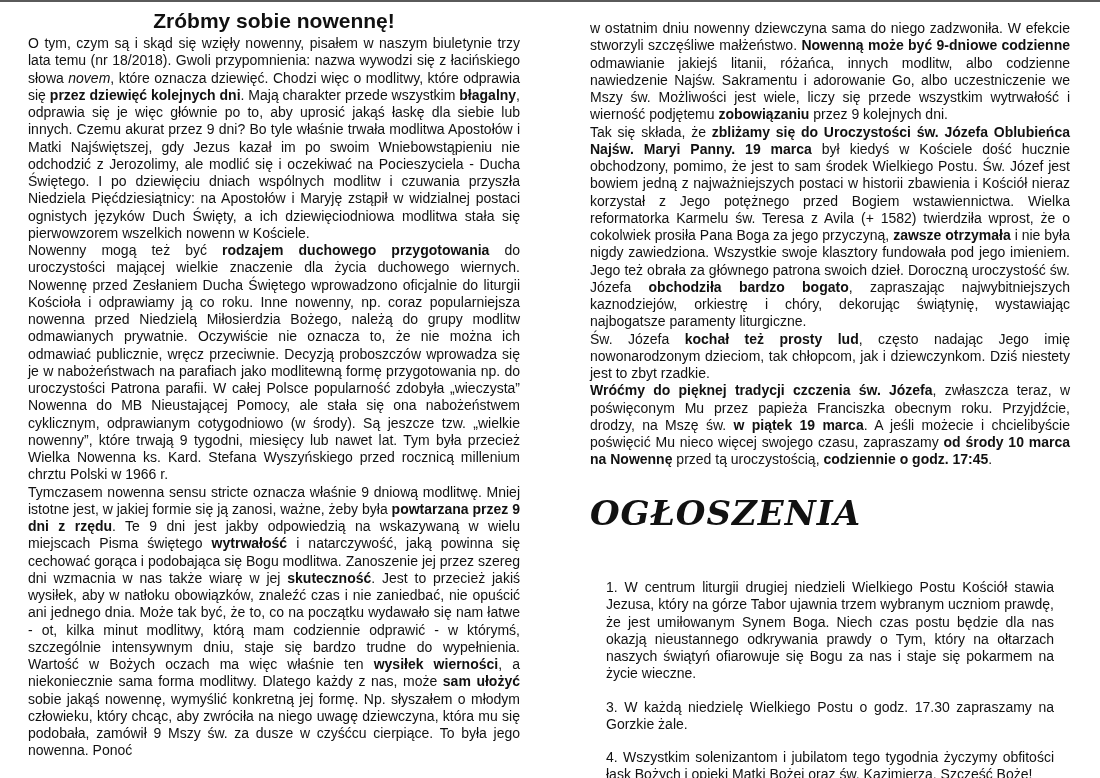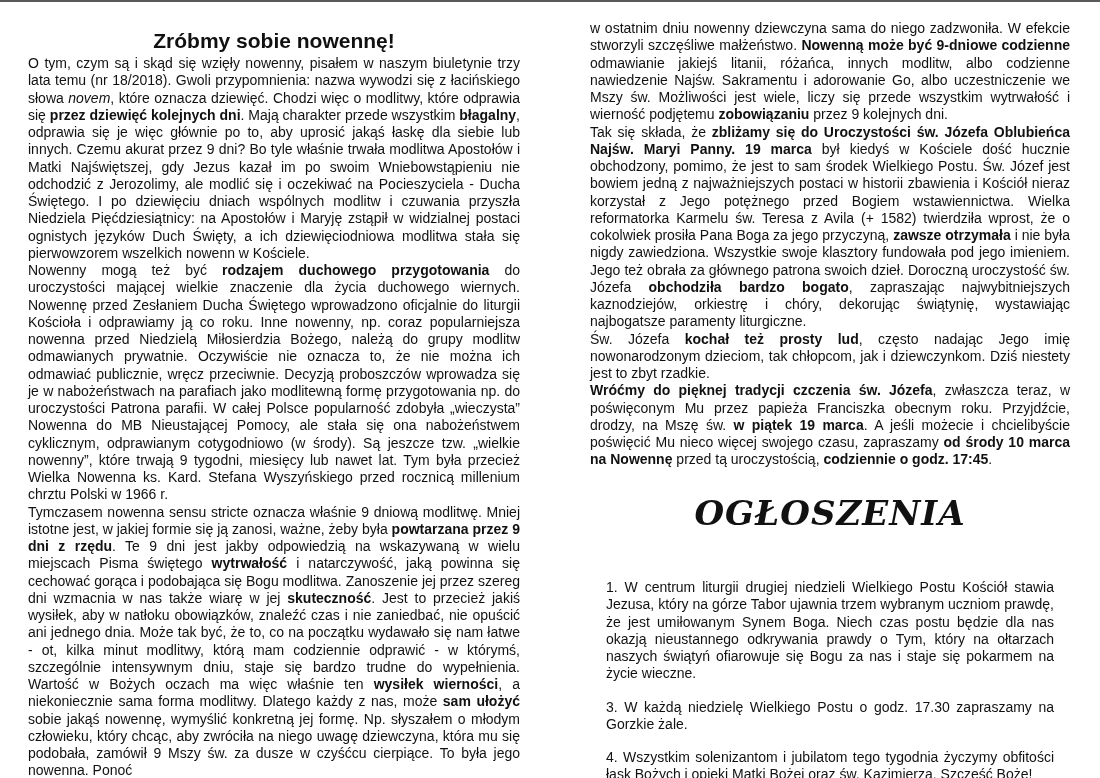--- a/index.html
+++ b/index.html
@@ -1,27 +1,27 @@
 <!DOCTYPE html>
 <html><head>
 <meta charset="utf-8">
 <style>
   html, body { margin: 0; padding: 0; background: #ffffff; }
   body { width: 1100px; height: 778px; position: relative; overflow: hidden;
          font-family: "Liberation Sans", sans-serif; color: #111; }
   .topline { position: absolute; left: 0; top: 0; width: 1100px; height: 2px; background: #5a5a5a; }
-  .col { position: absolute; top: 28px; font-size: 14px; line-height: 17.25px; text-align: justify; }
+  .col { position: absolute; top: 8px; font-size: 14px; line-height: 17.25px; text-align: justify; }
   .col p { margin: 0; }
   .left { left: 28px; width: 492px; }
   .right { left: 590px; width: 480px; top: 20px; }
   .title { font-size: 21px; font-weight: bold; text-align: center; line-height: 26px; margin: 0 0 1px 0; }
   b { font-weight: bold; }
   i { }
   .announce-title { font-family: "DejaVu Serif", serif; font-style: italic; font-weight: bold;
-                    font-size: 34px; letter-spacing: 1px; text-align: center; line-height: 40px;
+                    font-size: 34px; letter-spacing: 1px; text-align: left; line-height: 40px;
                     margin: 24px 0 0 0; }
   .ann { position: absolute; left: 590px; width: 480px; top: 563px; font-size: 14px;
          line-height: 17.25px; text-align: justify; }
   .ann p { margin: 16px; }
 </style>
 </head>
 <body>
 
 <div class="topline"></div>
 

